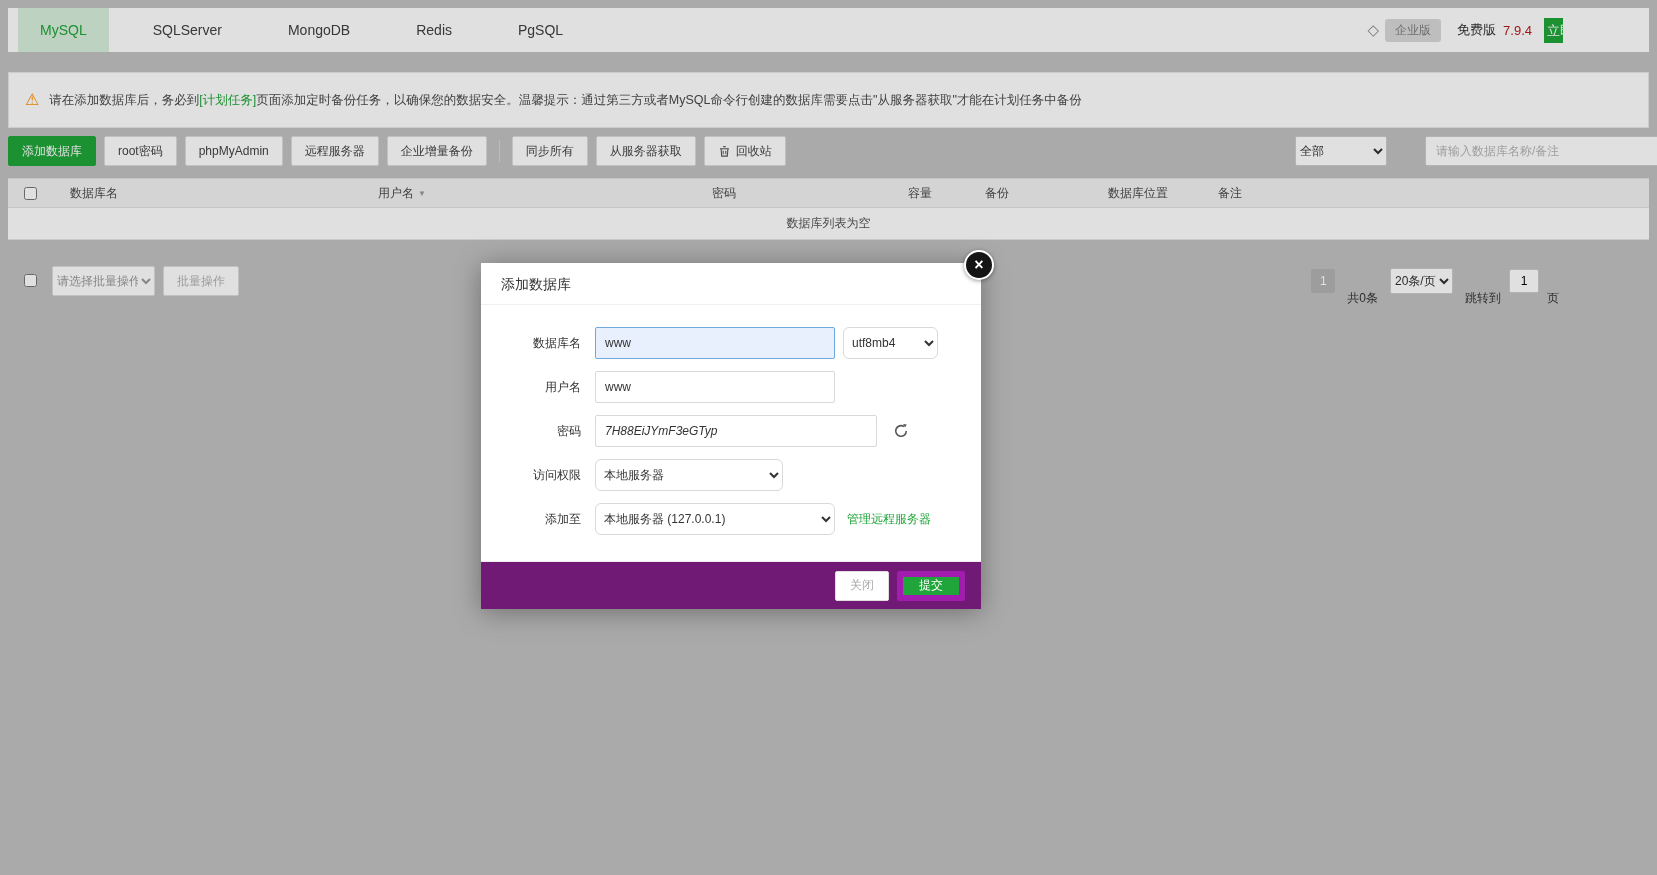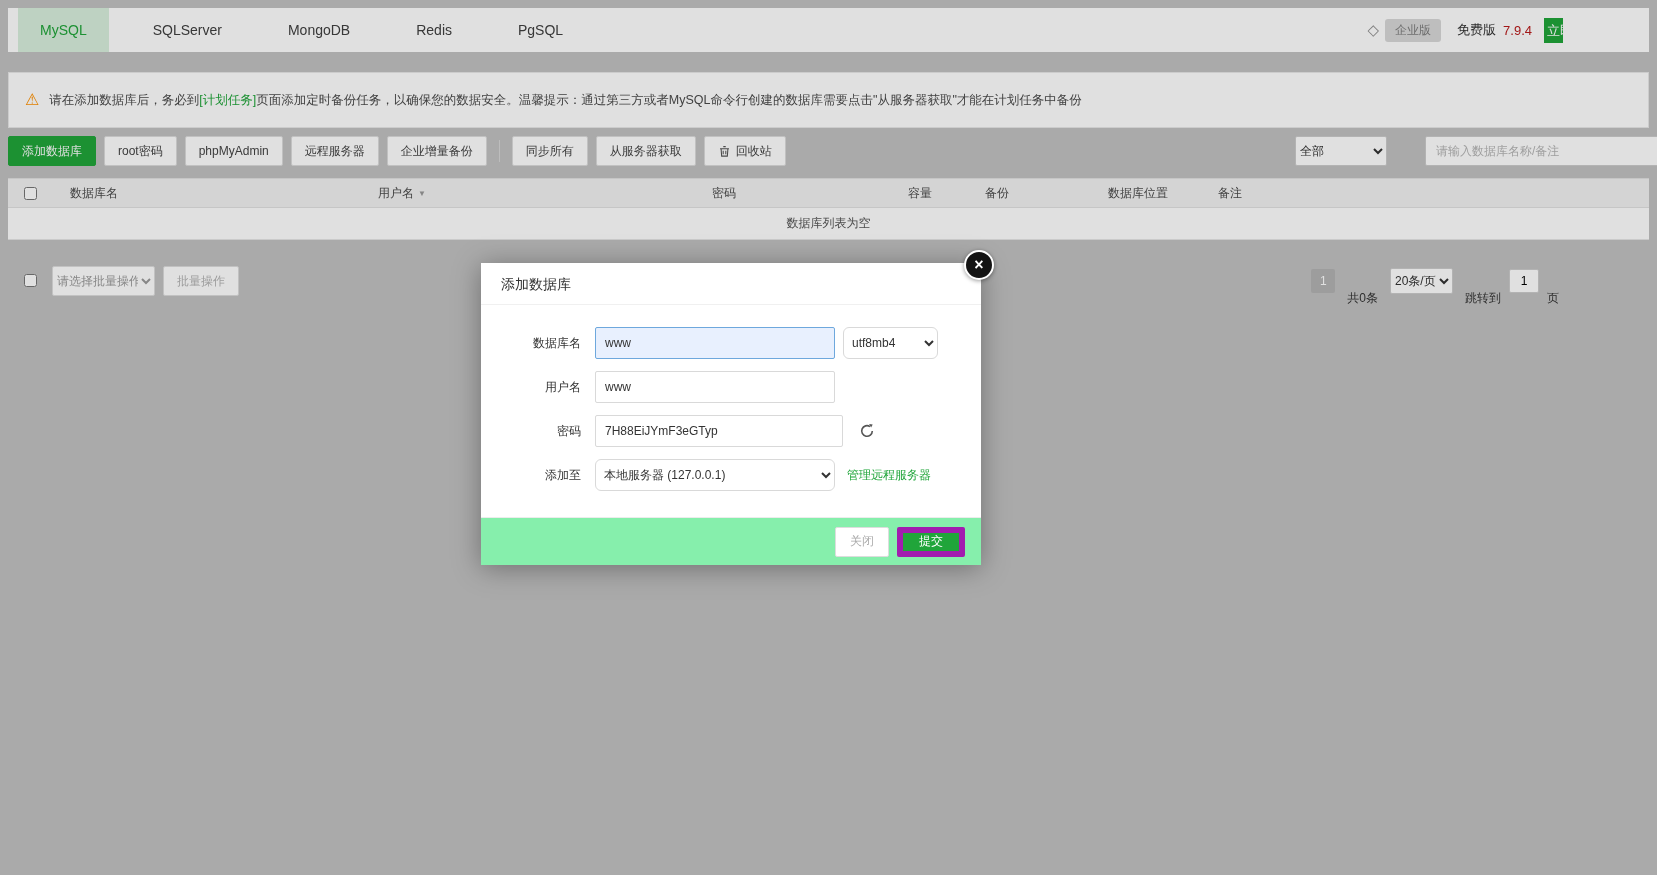--- a/index.html
+++ b/index.html
@@ -78,27 +78,27 @@
   .modal-close { position:absolute; top:-13px; right:-13px; width:30px; height:30px; border-radius:50%;
                  background:#141414; border:2px solid #fff; color:#fff; display:flex; align-items:center;
                  justify-content:center; font-size:16px; font-weight:bold; cursor:pointer;
                  box-shadow:0 1px 4px rgba(0,0,0,0.4); line-height:1; }
   .modal-body { padding:22px 20px 26px; }
   .form-row { display:flex; align-items:center; margin-bottom:12px; }
   .form-row:last-child { margin-bottom:0; }
   .form-label { width:80px; flex:none; text-align:right; margin-right:14px; font-size:12px; color:#333; }
   .inp { height:32px; border:1px solid #d9d9d9; border-radius:2px; padding:0 9px; font-size:12px; color:#333; }
   .inp-focus { border-color:#6ea8dd; background:#e8f0fe; }
-  .w240 { width:240px; } .w282 { width:248px; }
+  .w240 { width:240px; } .w282 { width:282px;font-style:italic; }
   .sel { height:32px; border:1px solid #d9d9d9; border-radius:6px; background:#fff; font-size:12px; color:#333; padding:0 4px; }
   .sel.charset { width:95px; margin-left:8px; }
   .sel.w188 { width:188px; } .sel.w240s { width:240px; }
   .refresh { margin-left:16px; display:inline-flex; cursor:pointer; }
   .remote-link { margin-left:12px; color:#20a53a; font-size:12px; text-decoration:none; cursor:pointer; white-space:nowrap; }
-  .modal-footer { height:48px; background:#86efac; border-top:1px solid #ececec; display:flex; align-items:center;
+  .modal-footer { height:48px; background:#701a75; border-top:1px solid #ececec; display:flex; align-items:center;
                   justify-content:flex-end; padding:0 16px; }
   .btn-close { height:30px; padding:0 14px; background:#fff; border:1px solid #ddd; color:#aaa; font-size:12px;
                border-radius:2px; cursor:pointer; }
   .btn-submit { height:30px; padding:0 16px; background:#20a53a; border:6px solid #a21caf; color:#fff;
                 font-size:12px; border-radius:2px; margin-left:8px; cursor:pointer; }
 </style>
 </head>
 <body>
 
 <div class="page">
@@ -215,20 +215,26 @@
       <div class="form-label">密码</div>
       <input class="inp w282" type="text" value="7H88EiJYmF3eGTyp" style="">
       <span class="refresh">
         <svg width="16" height="16" viewBox="0 0 16 16">
           <path d="M13.3 8A5.3 5.3 0 1 1 11 3.6" fill="none" stroke="#555" stroke-width="1.6"></path>
           <path d="M10.1 0.9l3.6.5-1.6 3.1z" fill="#555"></path>
         </svg>
       </span>
     </div>
 
+    <div class="form-row">
+      <div class="form-label">访问权限</div>
+      <select class="sel w188">
+        <option>本地服务器</option>
+      </select>
+    </div>
 
     <div class="form-row">
       <div class="form-label">添加至</div>
       <select class="sel w240s">
         <option>本地服务器 (127.0.0.1)</option>
       </select>
       <a class="remote-link">管理远程服务器</a>
     </div>
   </div>
 

